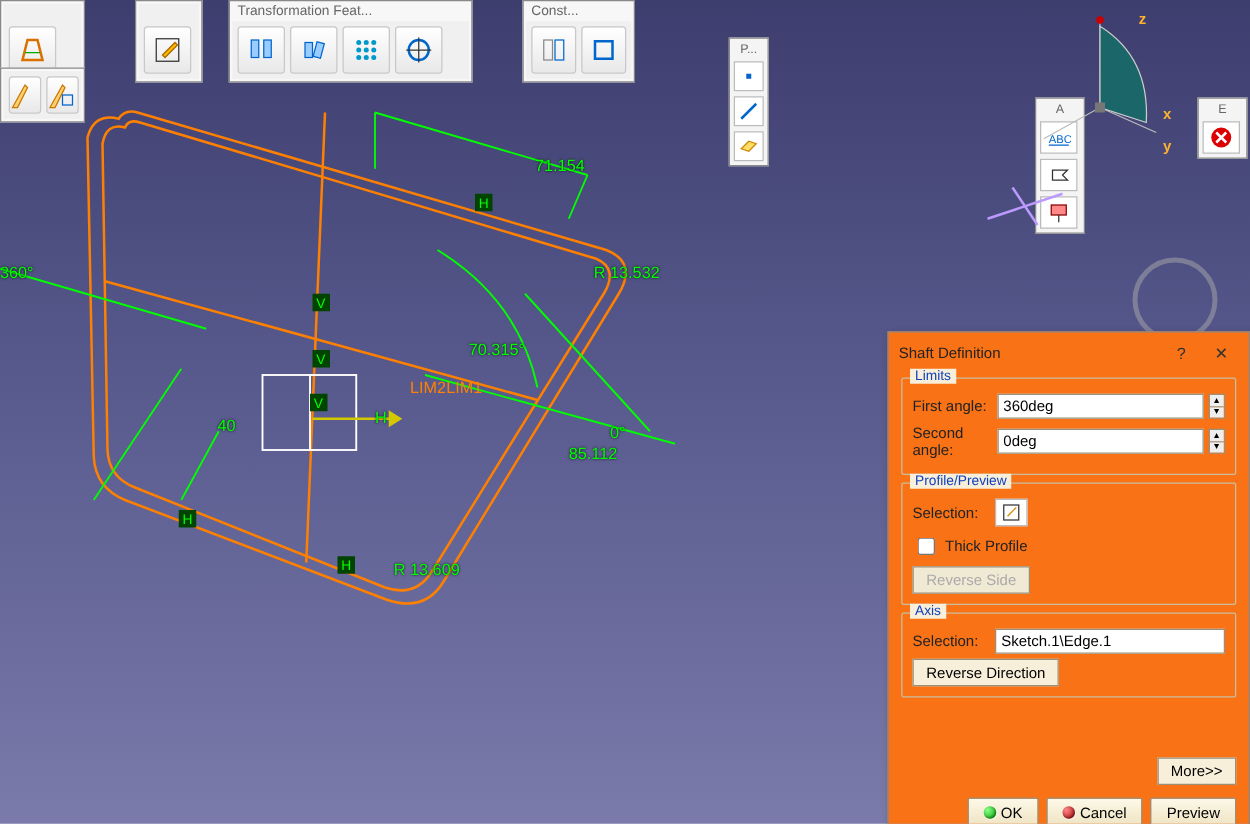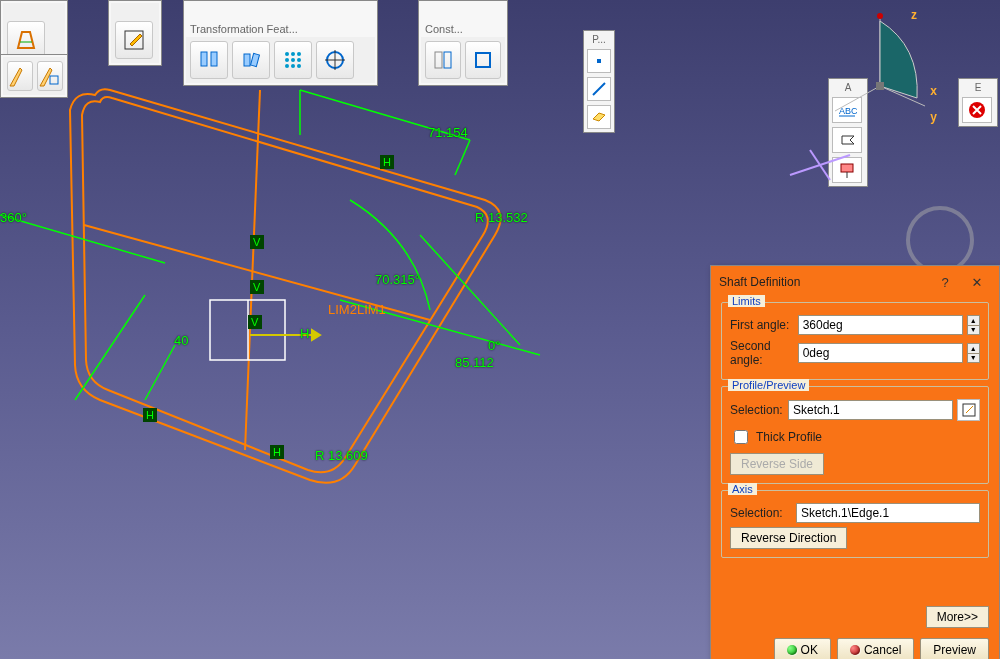--- a/index.html
+++ b/index.html
@@ -23,21 +23,20 @@
     display: flex;
     flex-direction: column;
     padding: 2px;
   }
   .toolbar-title {
     font-size: 11px;
     color: #666;
     padding: 0 4px 2px 4px;
     white-space: nowrap;
     overflow: hidden;
-    margin-top: 20px;
   }
   .toolbar-row {
     display: flex;
     gap: 4px;
     padding: 4px;
     background: #f0f0f0;
   }
   .tb-btn {
     width: 38px;
     height: 38px;
@@ -463,21 +462,20 @@
         <div class="spinner">
             <div>▲</div>
             <div>▼</div>
           </div>
       </div>
     </div>
     <div class="group">
       <span class="group-label">Profile/Preview</span>
       <div class="row">
         <label style="width:62px">Selection:</label>
-        <input type="text" value="Sketch.1" style="">
         <div class="icon-row-btn" style="width:26px;height:22px">
             <svg width="16" height="16">
               <rect x="2" y="2" width="12" height="12" fill="none" stroke="#333"></rect>
               <path d="M5 11 L12 4" stroke="#d80"></path>
             </svg>
           </div>
       </div>
       <div class="chk-row">
         <input type="checkbox" style="">
         <label>Thick Profile</label>

